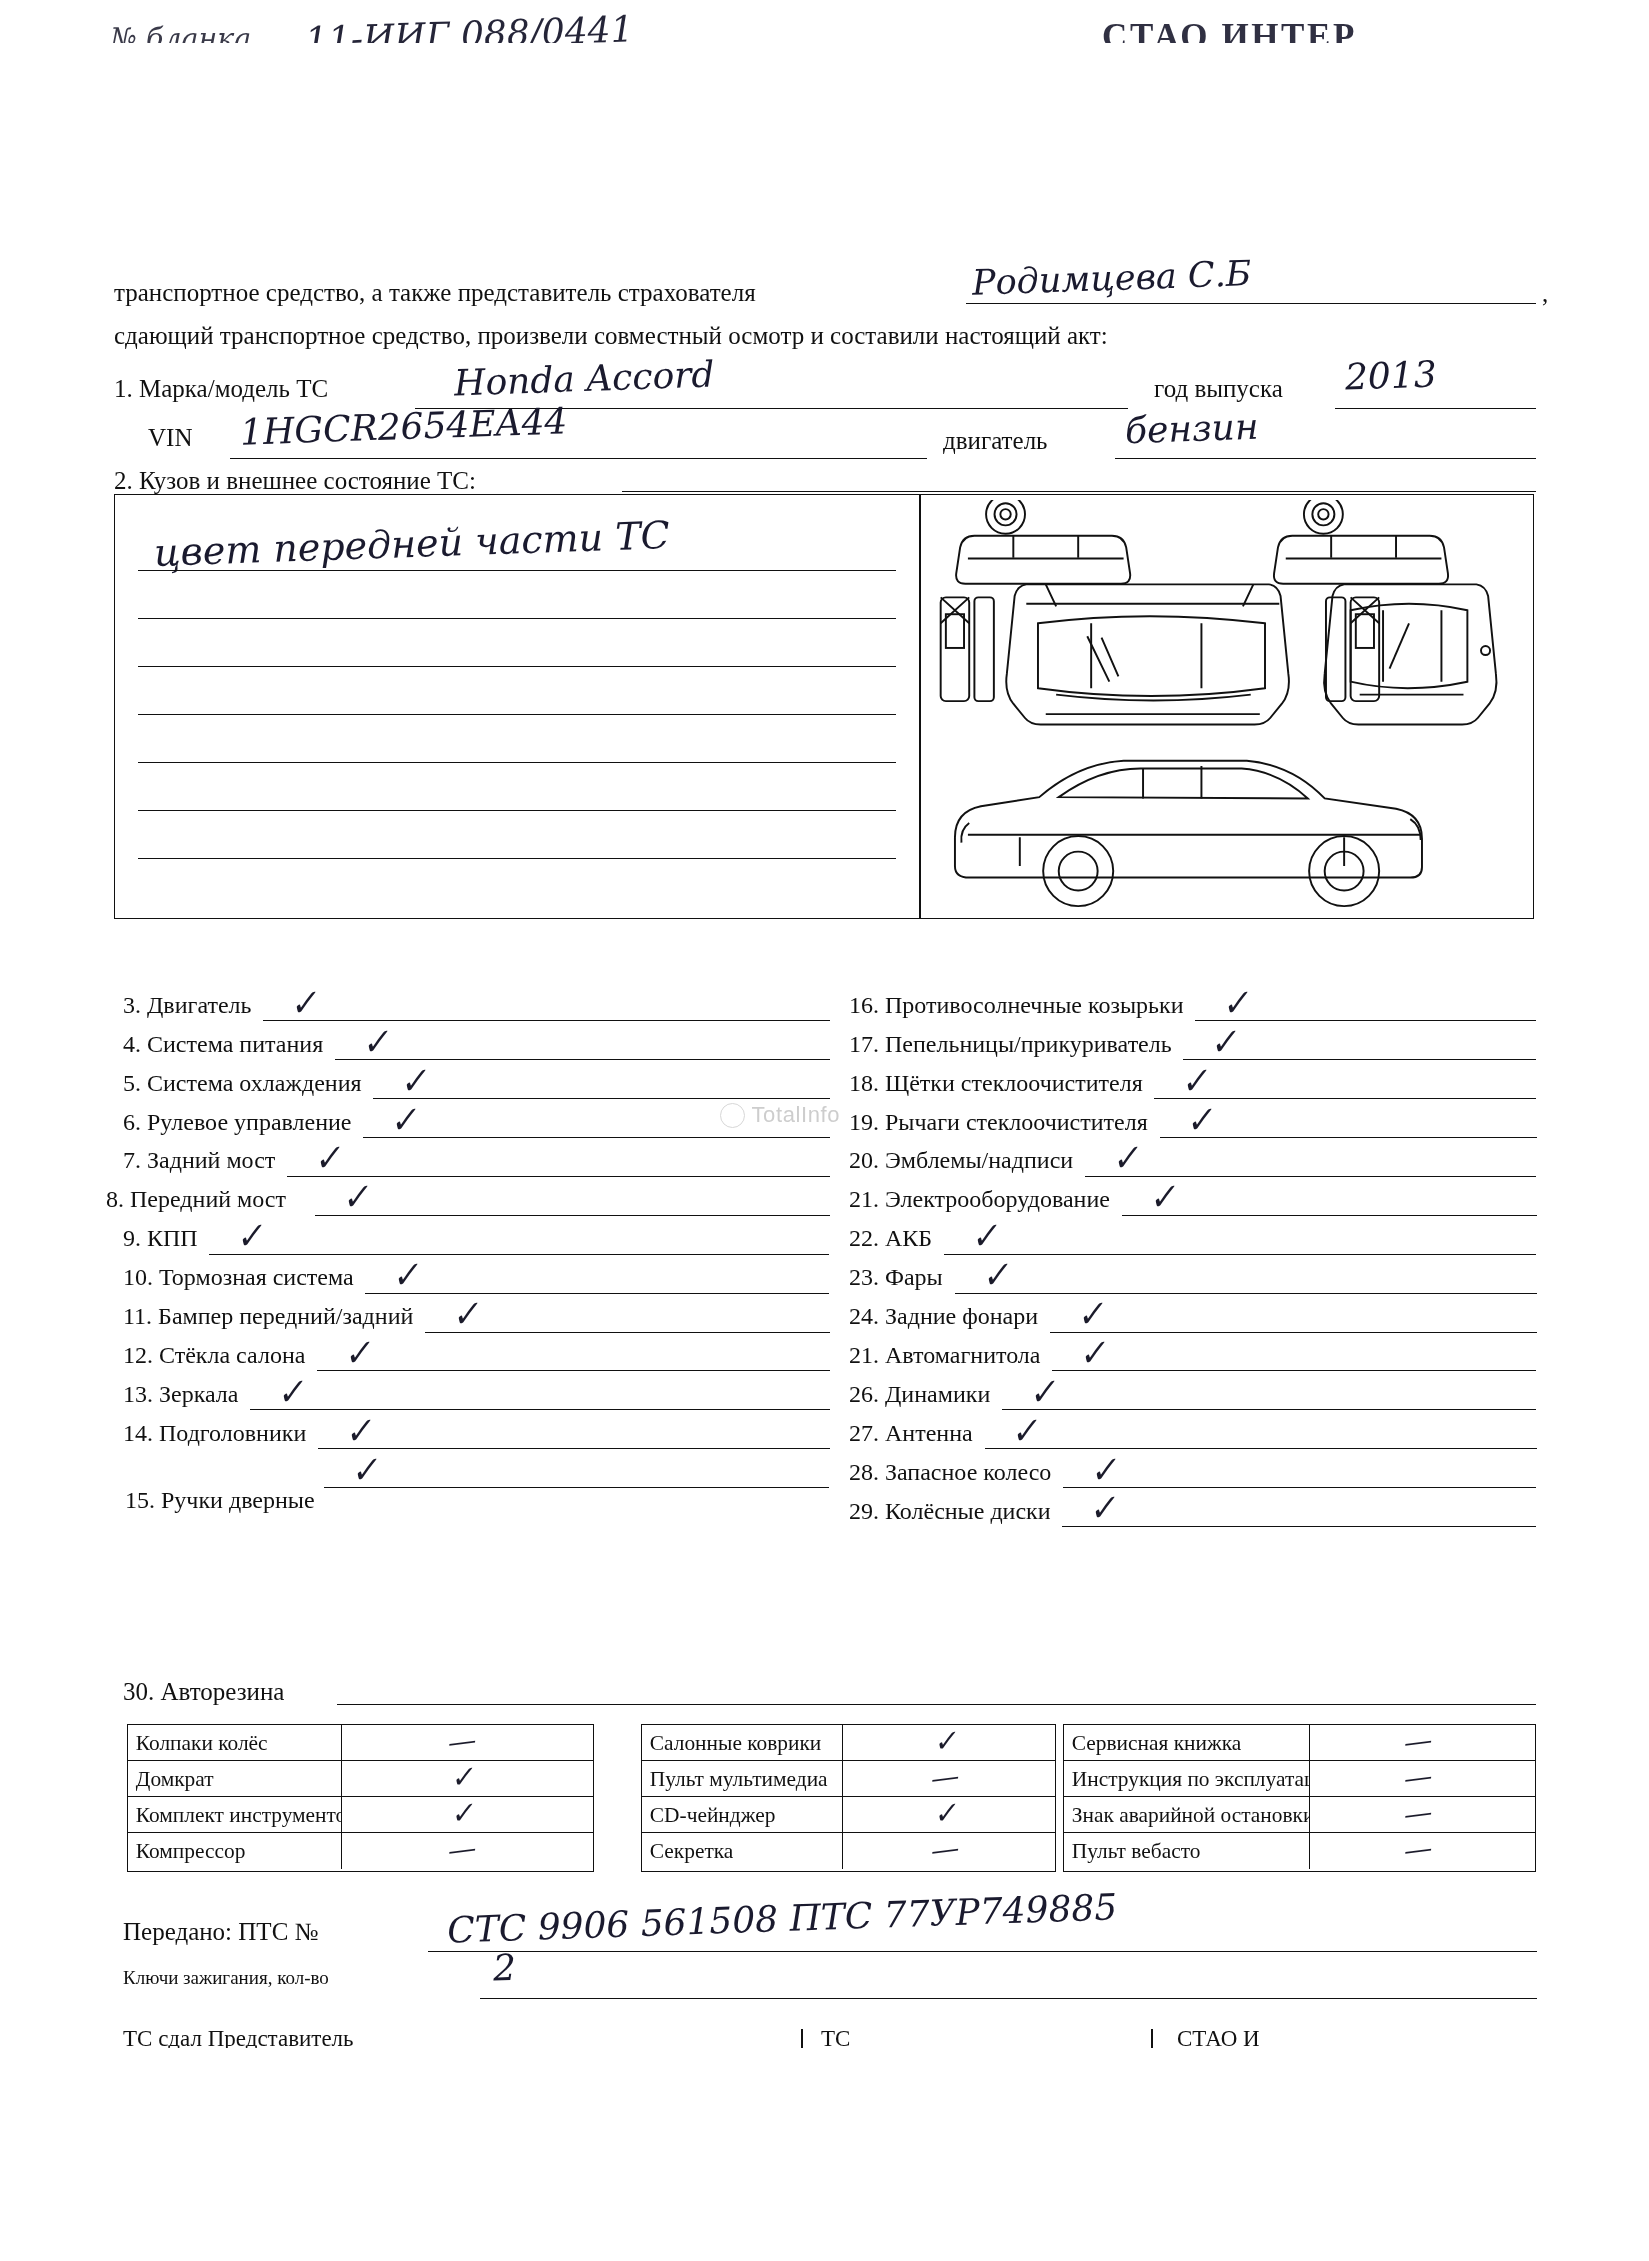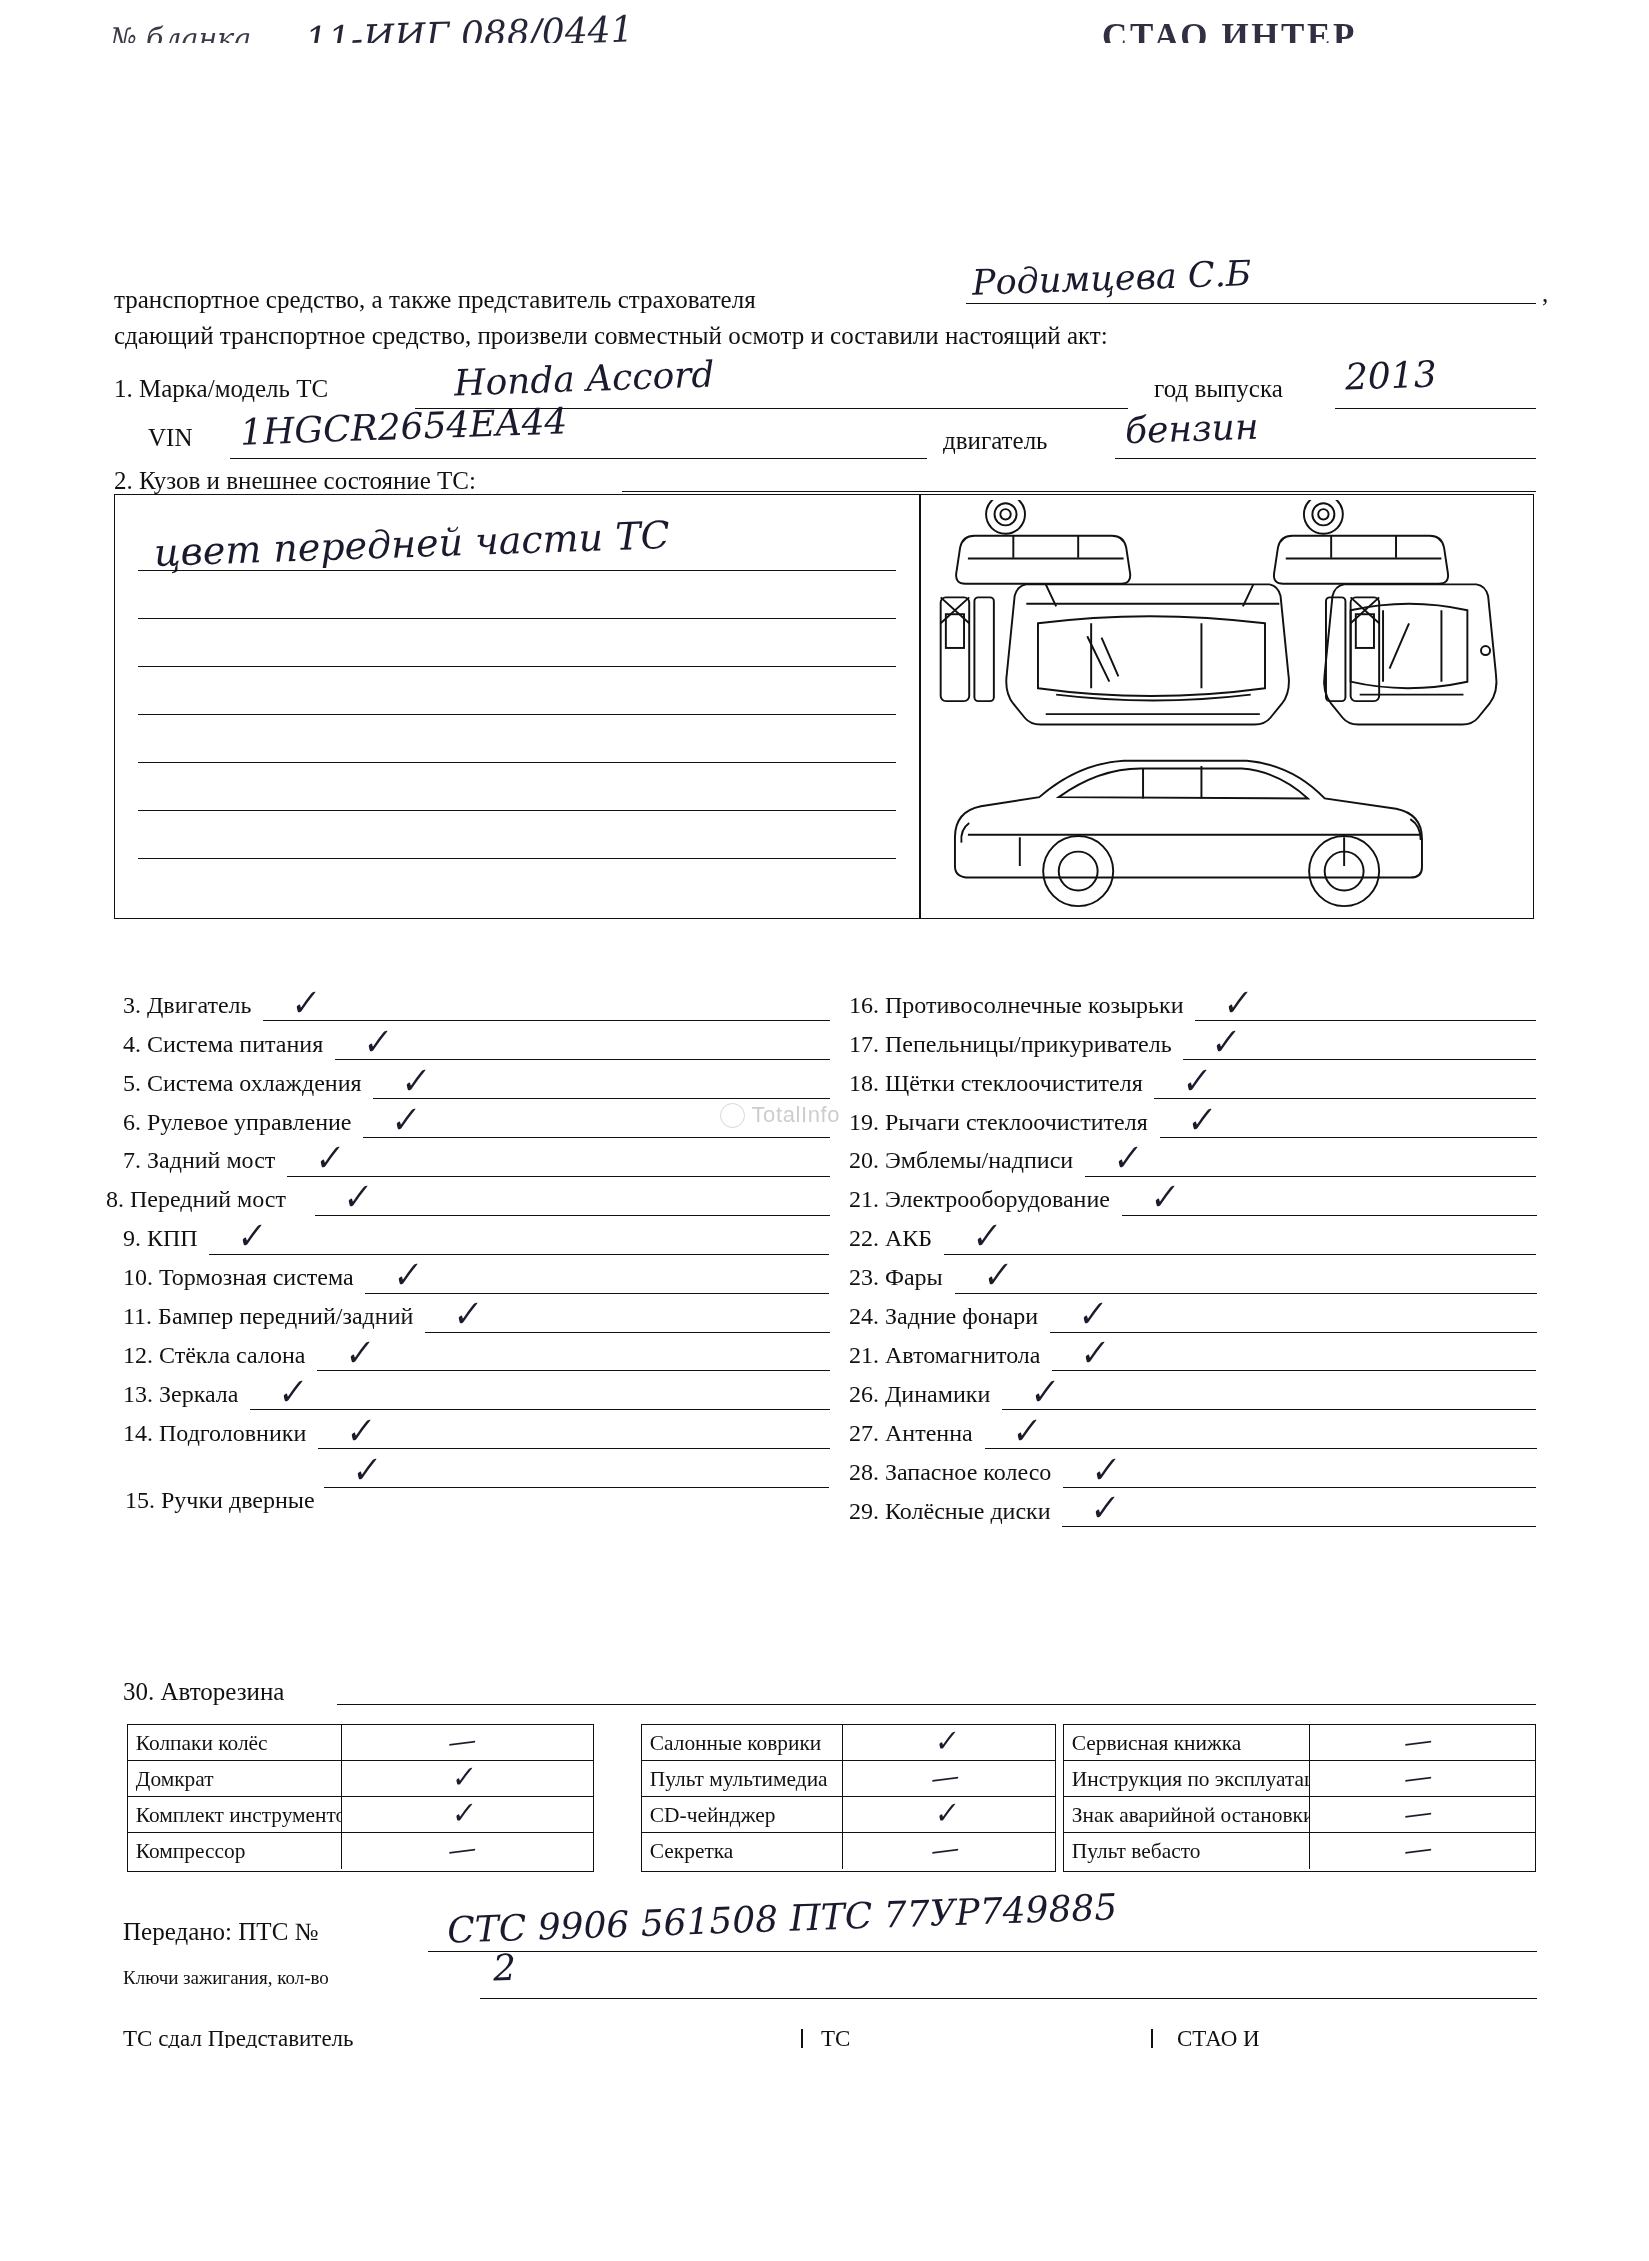--- a/index.html
+++ b/index.html
@@ -209,21 +209,21 @@
 
 <div class="doc">
 
   <div id="top-cut">
     <div class="cut-left">№ бланка</div>
     <div class="cut-num hand">11-ИИГ 088/0441</div>
     <div class="cut-right">СТАО  ИНТЕР</div>
     <div class="mask"></div>
   </div>
 
-  <div class="line-txt" style="left:114px; top:287px;">транспортное средство, а также представитель страхователя</div>
+  <div class="line-txt" style="left:114px; top:280px;">транспортное средство, а также представитель страхователя</div>
   <div class="hand" style="position:absolute; left:972px; top:258px; font-size:35px;">Родимцева С.Б</div>
   <div class="rule" style="position:absolute; left:966px; top:303px; width:570px;"></div>
   <div style="position:absolute; left:1542px; top:280px; font-size:25px;">,</div>
 
   <div class="line-txt" style="left:114px; top:323px;">сдающий транспортное средство, произвели совместный осмотр и составили настоящий акт:</div>
 
   <div class="line-txt" style="left:114px; top:376px;">1. Марка/модель ТС</div>
   <div class="hand" style="position:absolute; left:454px; top:358px; font-size:36px;">Honda Accord</div>
   <div class="rule" style="position:absolute; left:415px; top:408px; width:713px;"></div>
 

